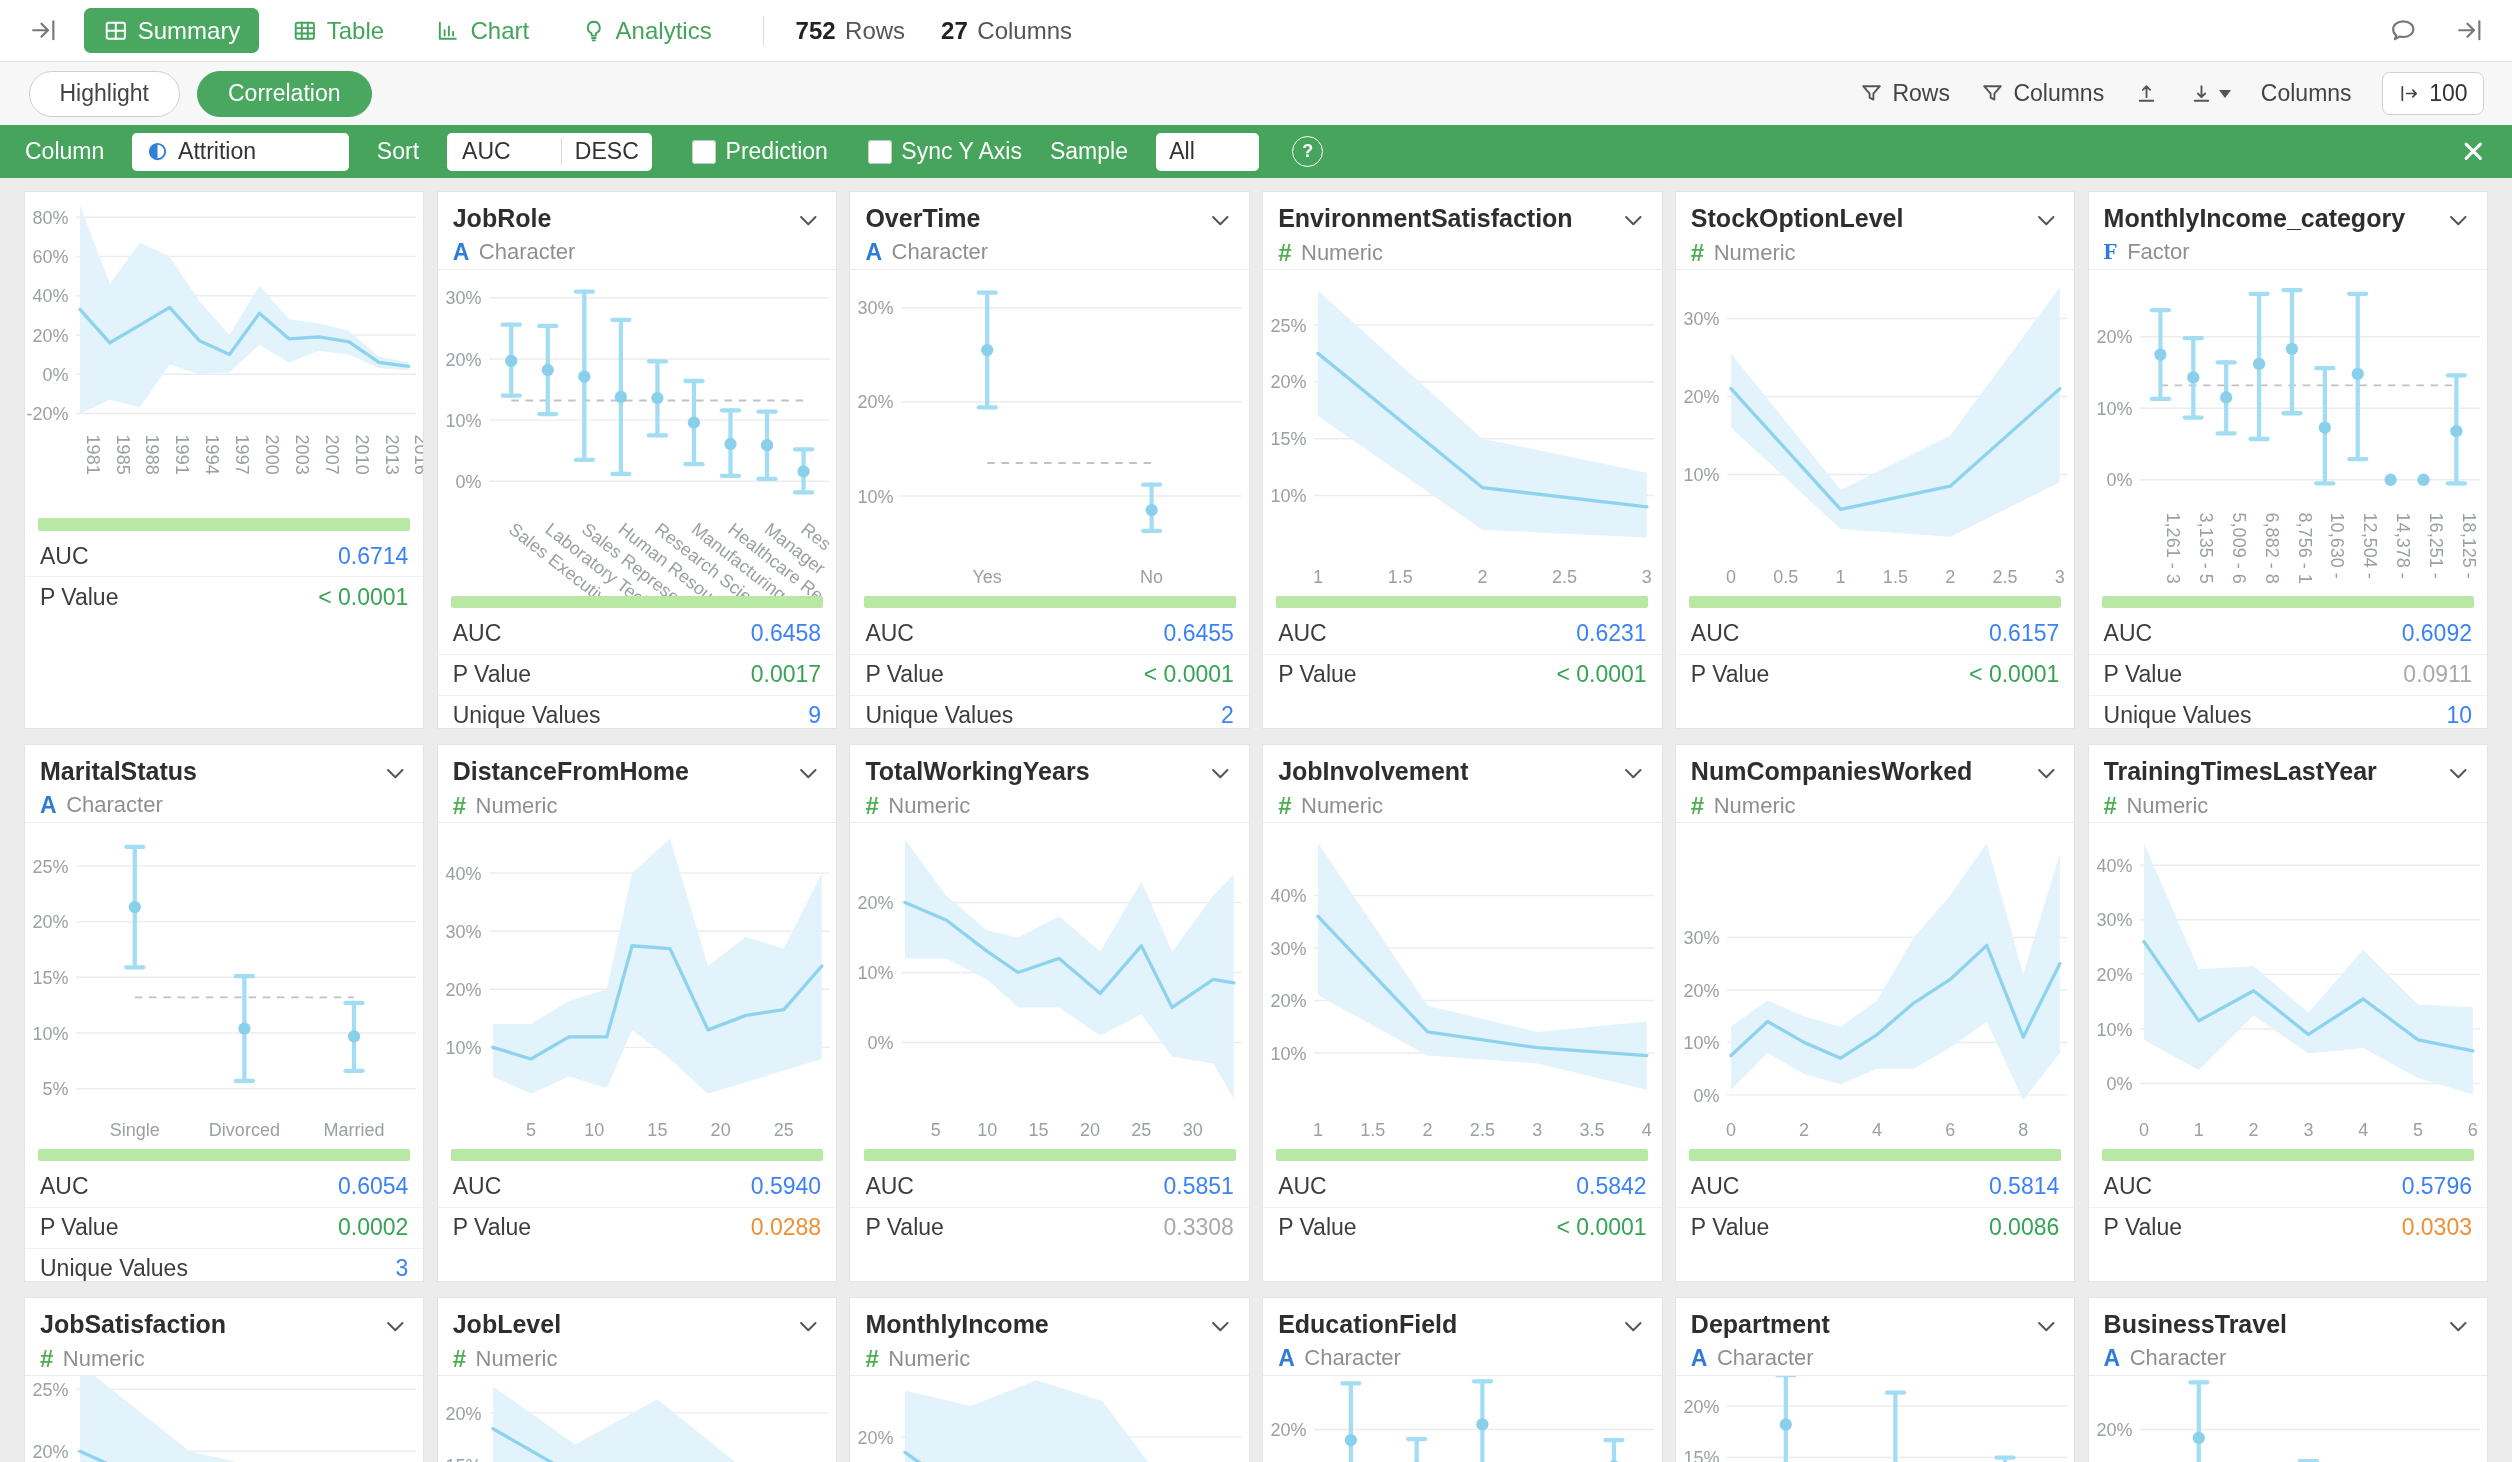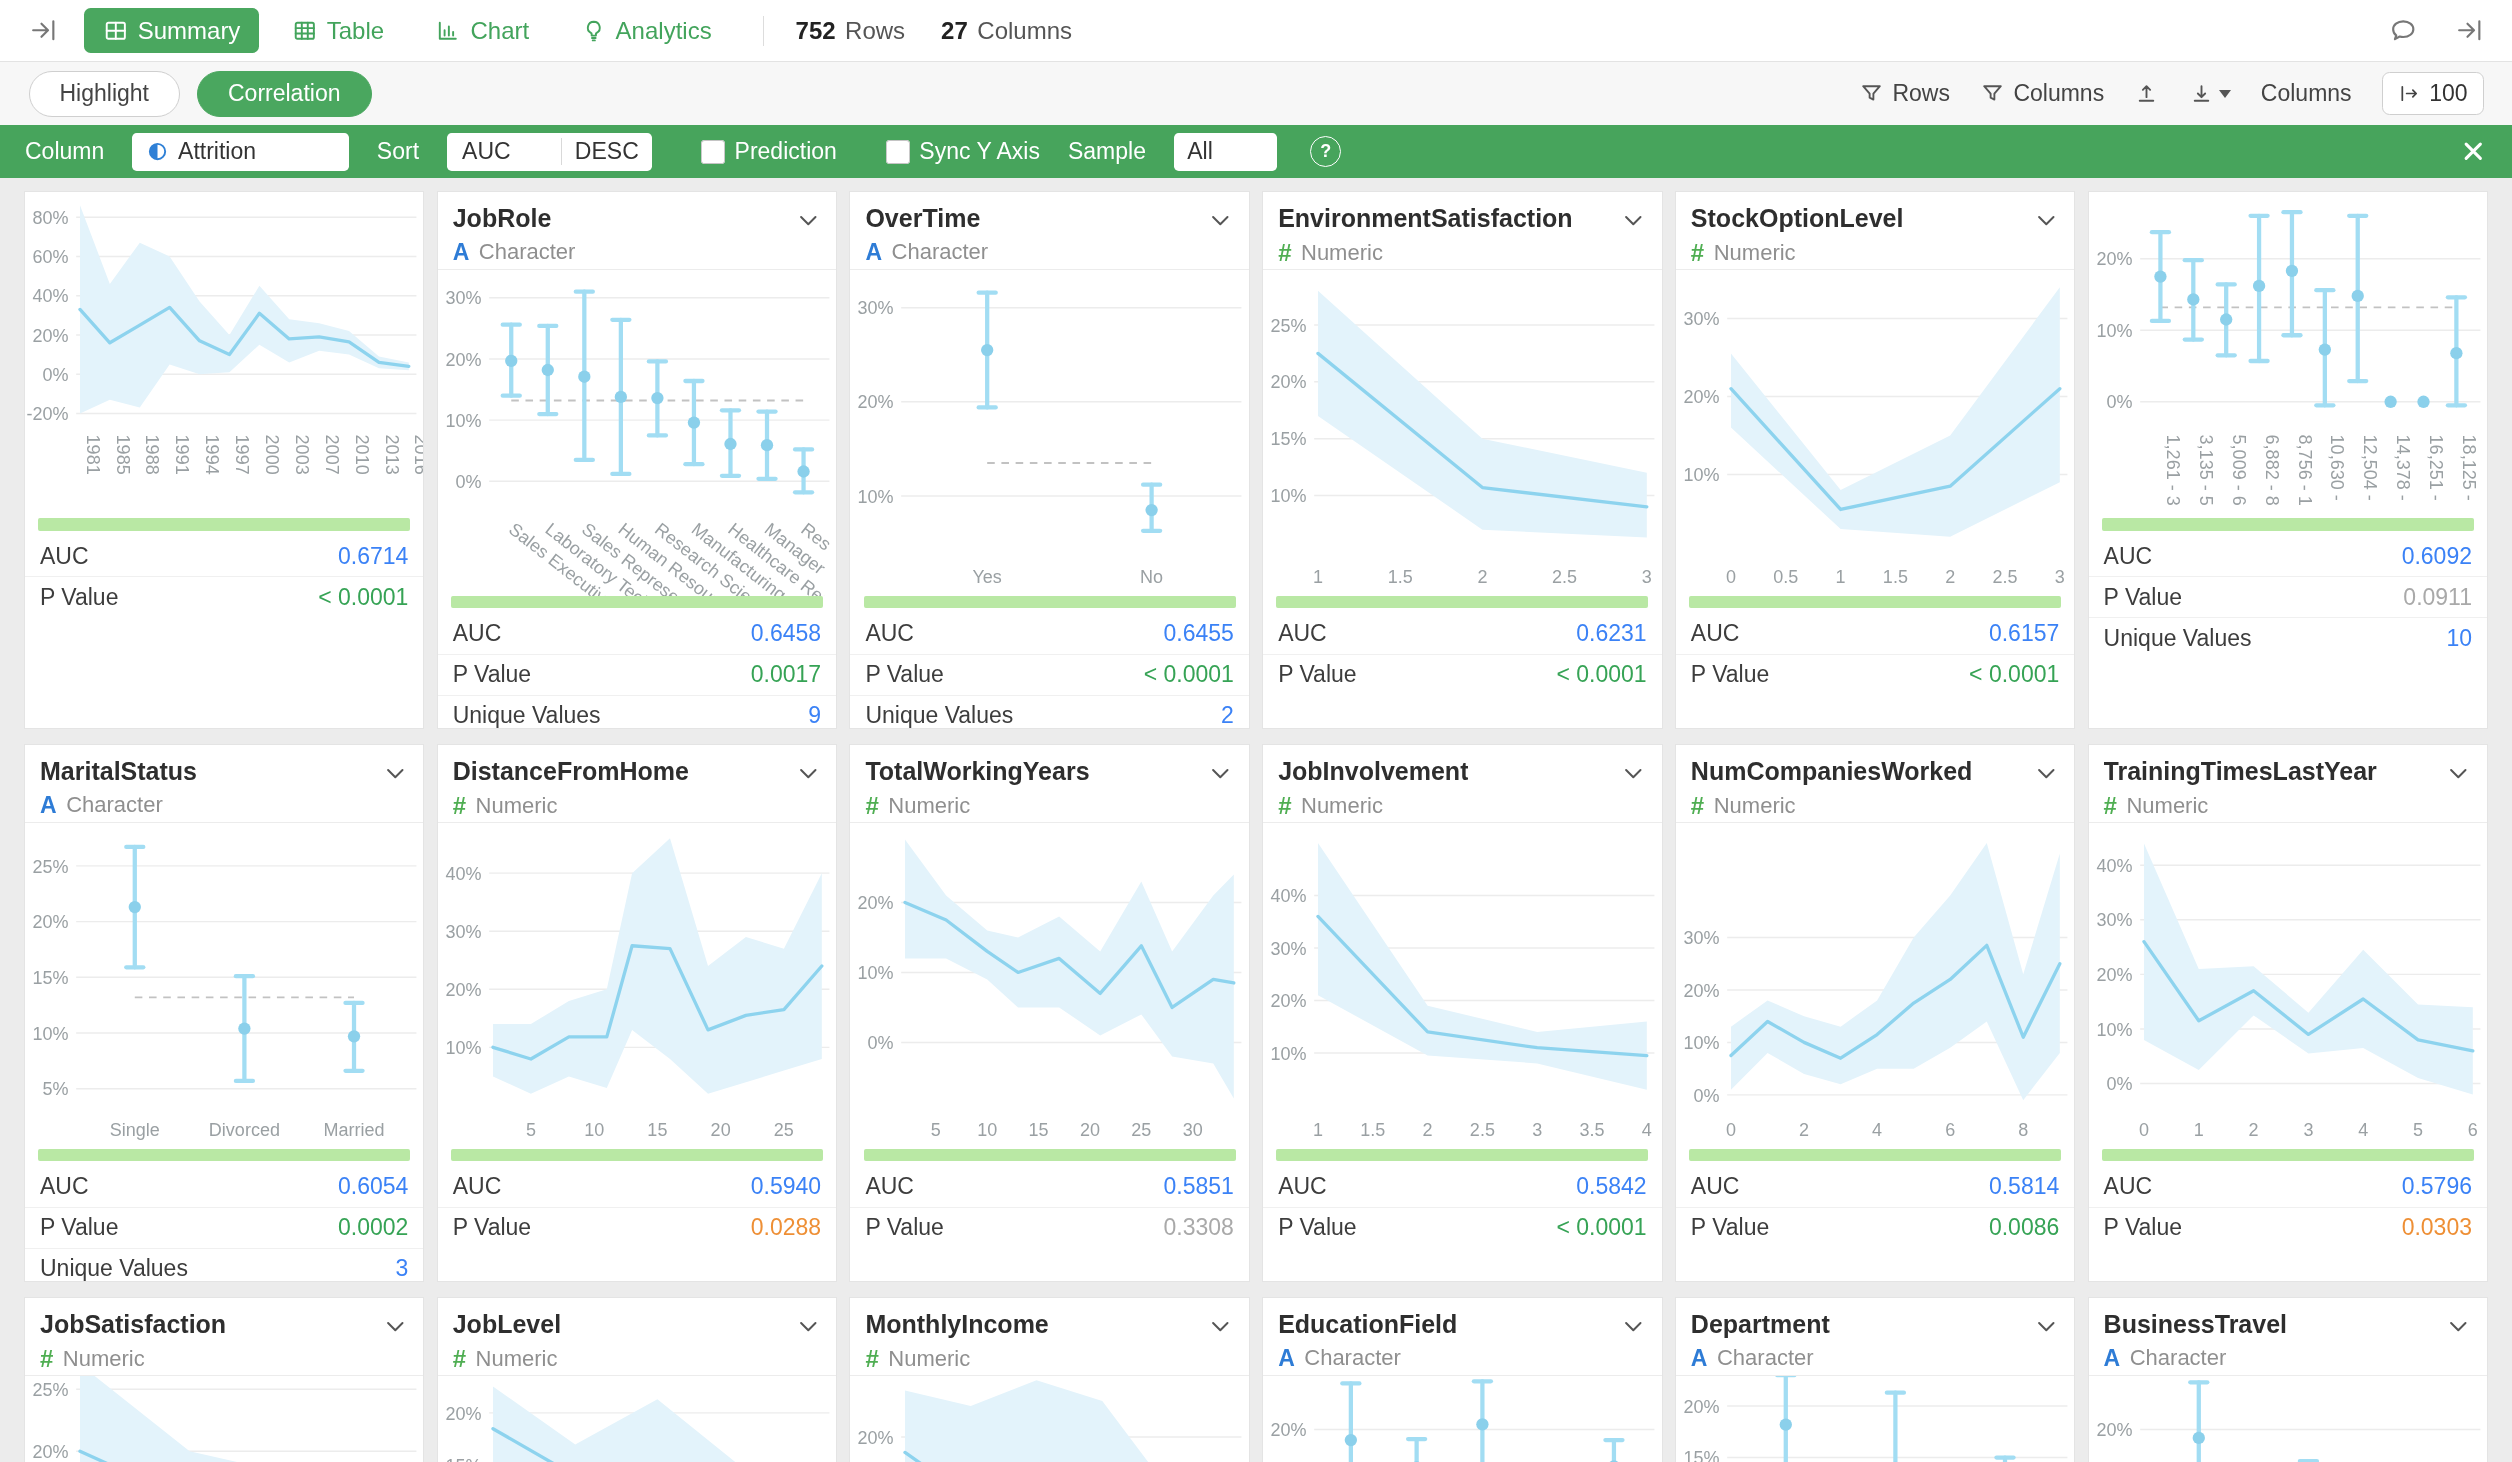--- a/index.html
+++ b/index.html
@@ -41,21 +41,21 @@
 
   
   .greenbar{height:53px;background:#47a45c;display:flex;align-items:center;padding:0 25px;gap:28px;color:#fff;font-size:23px;}
   .gb-label{color:#fff;}
   .select{background:#fff;border-radius:4.7px;height:38px;display:flex;align-items:center;padding:0 13.3px;color:#333;cursor:pointer;gap:9.5px;}
   .select.column{width:190px;}
   .select.sort{padding:0;}
   .sort-val{padding:0 15px;width:74px;}
   .sort-dir{padding:0 13.3px;border-left:0.9px solid #d9d9d9;}
   .select.sample{width:76px;}
-  .gb-check{display:flex;align-items:center;gap:9.5px;cursor:pointer;margin-left:21px;}
+  .gb-check{display:flex;align-items:center;gap:9.5px;cursor:pointer;margin-left:12px;}
   .cb{width:24px;height:24px;background:#fff;border-radius:3.8px;box-shadow:inset 0 0 0 0.9px #c4c4c4;}
   .help{width:29px;height:29px;border:1.9px solid #fff;border-radius:50%;display:flex;align-items:center;justify-content:center;font-size:18px;font-weight:bold;margin-left:5.7px;cursor:pointer;}
   .close{margin-left:auto;width:28.5px;height:28.5px;stroke:#fff;stroke-width:2.6;stroke-linecap:round;cursor:pointer;}
 
   
   .grid{padding:13.3px 24px;display:grid;grid-template-columns:repeat(6,1fr);gap:15px 12.3px;}
   .card{background:#fff;border:0.9px solid #e4e4e4;height:536px;overflow:hidden;}
   .card-head{padding:11.4px 15px 0 15px;border-bottom:0.9px solid #ececec;height:65px;}
   .head-top{display:flex;align-items:flex-start;justify-content:space-between;}
   .card-title{font-size:25px;font-weight:bold;color:#2e2e2e;white-space:nowrap;overflow:hidden;}
@@ -489,20 +489,34 @@
         <span class="val auc-value">0.6157</span>
       </div>
       <div class="stat-row pval">
         <span class="lbl">P Value</span>
         <span class="val p-value p-green">&lt; 0.0001</span>
       </div>
 
     </div>
   </section>
     <section class="card">
+    <div class="card-head">
+      <div class="head-top">
+        <div class="card-title">MonthlyIncome_category</div>
+        <svg class="chev" viewBox="0 0 24 24">
+            <g class="ic" stroke-width="2">
+              <path d="M5.5 9l6.5 6.5L18.5 9"></path>
+            </g>
+          </svg>
+      </div>
+      <div class="card-type">
+        <span class="type-icon ic-factor">F</span>
+        <span class="type-label">Factor</span>
+      </div>
+    </div>
     <svg class="chart" viewBox="0 0 421 344">
         <line x1="54" y1="221.3548387096774" x2="413" y2="221.3548387096774" stroke="#ececec" stroke-width="1.5"></line>
         <text x="46" y="228.3548387096774" text-anchor="end" class="tick">0%</text>
         <line x1="54" y1="145.8709677419355" x2="413" y2="145.8709677419355" stroke="#ececec" stroke-width="1.5"></line>
         <text x="46" y="152.8709677419355" text-anchor="end" class="tick">10%</text>
         <line x1="54" y1="70.38709677419354" x2="413" y2="70.38709677419354" stroke="#ececec" stroke-width="1.5"></line>
         <text x="46" y="77.38709677419354" text-anchor="end" class="tick">20%</text>
         <line x1="75.35" y1="121.71612903225807" x2="387.65" y2="121.71612903225807" stroke="#c2c2c2" stroke-width="2" stroke-dasharray="8 7"></line>
         <line x1="75.35" y1="136.05806451612904" x2="75.35" y2="42.45806451612904" stroke="#a2ddf3" stroke-width="4.5" stroke-linecap="round"></line>
         <line x1="66.35" y1="42.45806451612904" x2="84.35" y2="42.45806451612904" stroke="#a2ddf3" stroke-width="4.5" stroke-linecap="round"></line>

